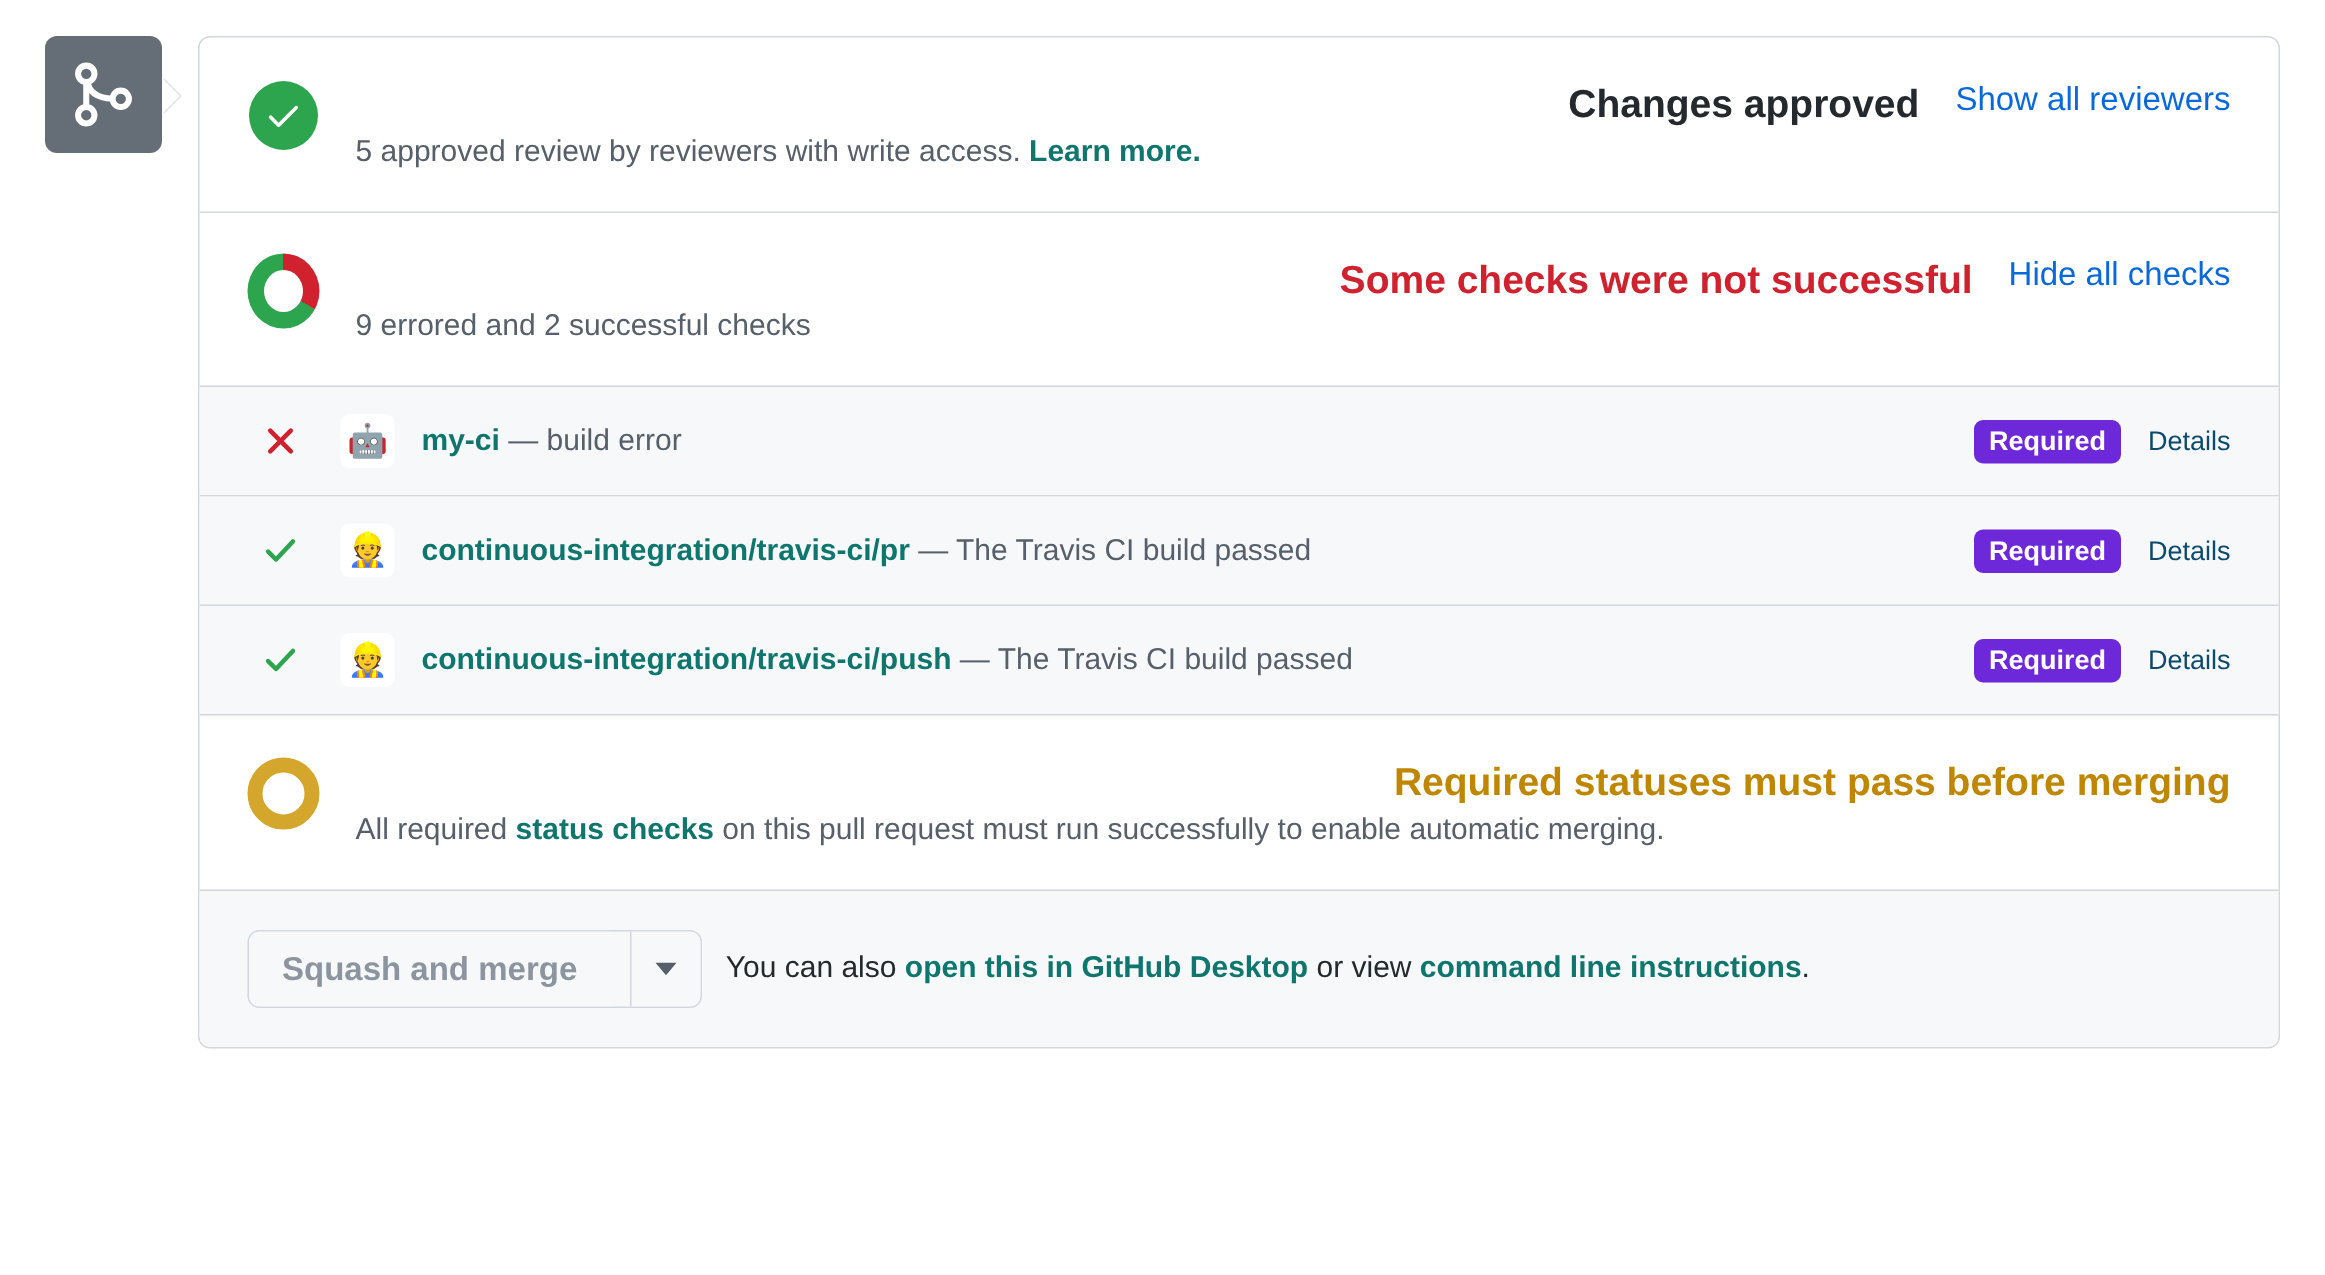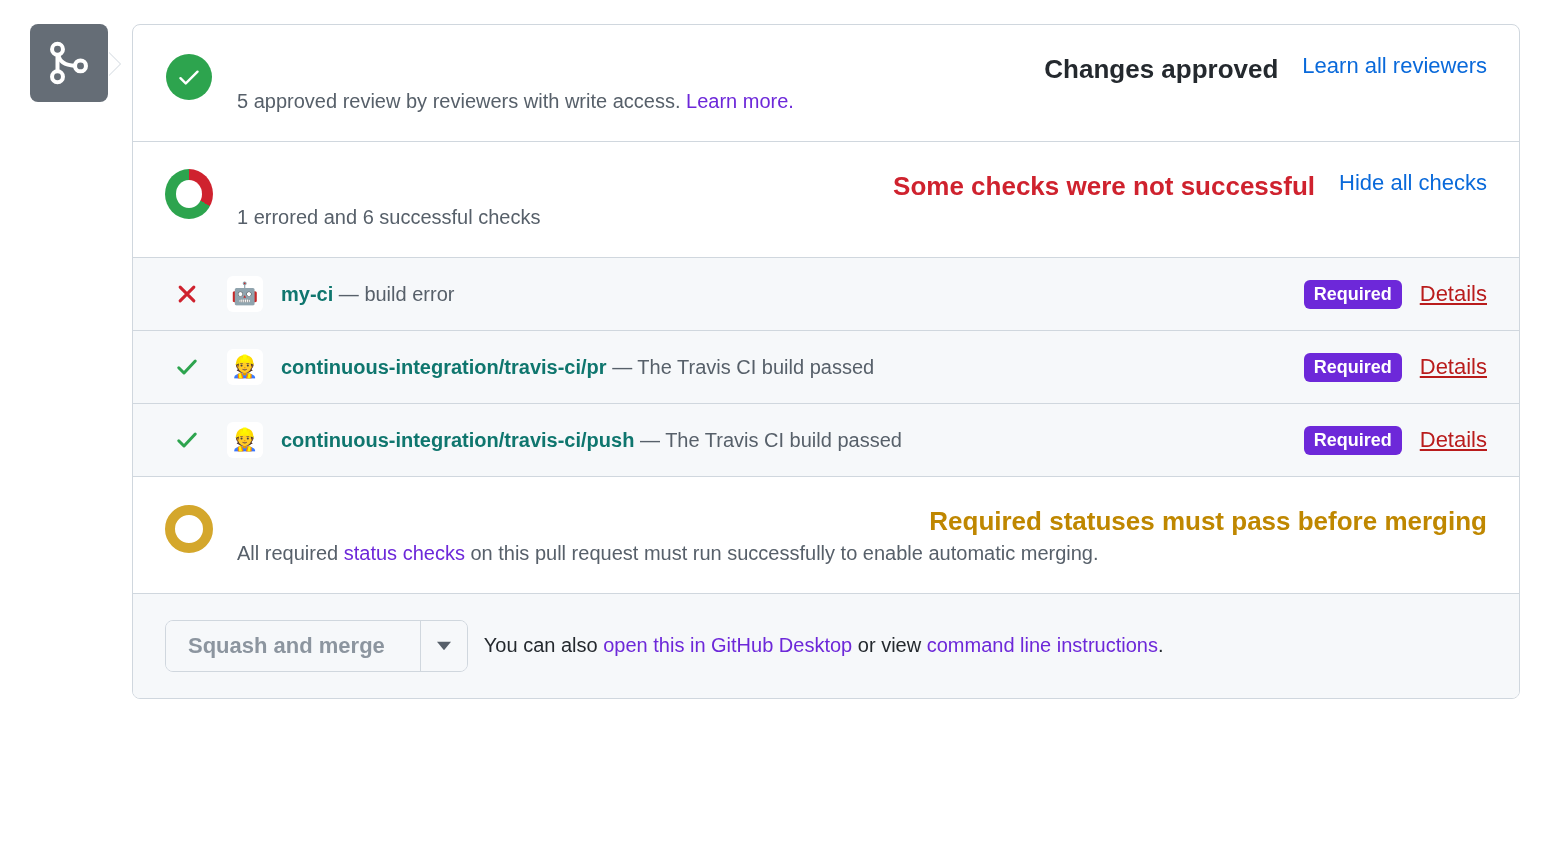--- a/index.html
+++ b/index.html
@@ -87,21 +87,21 @@
     line-height: 1.25;
     margin-bottom: 4px;
     text-align: right;
   }
   .title-red { color: #cf222e; }
   .title-yellow { color: #bf8700; }
   .section-sub {
     font-size: 20px;
     color: #57606a;
   }
-  .link { color: #6d28d9; cursor: pointer; }
+  .link { color: #0f766e; cursor: pointer; font-weight: bold; }
   .top-link {
     font-size: 22px;
     color: #0969da;
     cursor: pointer;
     white-space: nowrap;
     margin-left: auto;
   }
   .check-row {
     display: flex;
     align-items: center;
@@ -122,21 +122,21 @@
   .check-text strong { color:#0f766e; font-weight:600; }
   .badge {
     background: #6d28d9;
     color: #ffffff;
     font-size: 18px;
     font-weight: 600;
     padding: 4px 10px;
     border-radius: 6px;
   }
   .details-link {
-    color:#b91c1c; font-size:22px; cursor:pointer;text-decoration:underline;
+    color:#0c4a6e; font-size:18px; cursor:pointer;
   }
   .footer {
     padding: 26px 32px;
     background:#f6f8fa;
     display:flex; align-items:center; gap: 16px;
     font-size: 20px;
     color:#24292e;
   }
   .btn-group {
     display:flex;
@@ -190,30 +190,30 @@
               <path fill="#ffffff" d="M13.78 4.22a.75.75 0 010 1.06l-7.25 7.25a.75.75 0 01-1.06 0L2.22 9.28a.75.75 0 111.06-1.06L6 10.94l6.72-6.72a.75.75 0 011.06 0z"></path>
             </svg>
         </div>
       </div>
       <div class="section-body">
         <div class="section-title">Changes approved</div>
         <div class="section-sub">
           <span>5 approved review by reviewers with write access. </span><span class="link">Learn more.</span>
         </div>
       </div>
-      <div class="top-link">Learn all reviewers</div>
+      <div class="top-link">Show all reviewers</div>
     </div>
 
     <div class="section">
       <div class="status-indicator">
         <div class="donut"></div>
       </div>
       <div class="section-body">
         <div class="section-title title-red">Some checks were not successful</div>
-        <div class="section-sub">1 errored and 6 successful checks</div>
+        <div class="section-sub">9 errored and 2 successful checks</div>
       </div>
       <div class="top-link">Hide all checks</div>
     </div>
 
     <div class="check-row">
       <div class="stat-icon">
         <svg width="22" height="22" viewBox="0 0 16 16">
             <path stroke="#cf222e" stroke-width="2.2" stroke-linecap="round" d="M3 3 L13 13 M13 3 L3 13"></path>
           </svg>
       </div>

